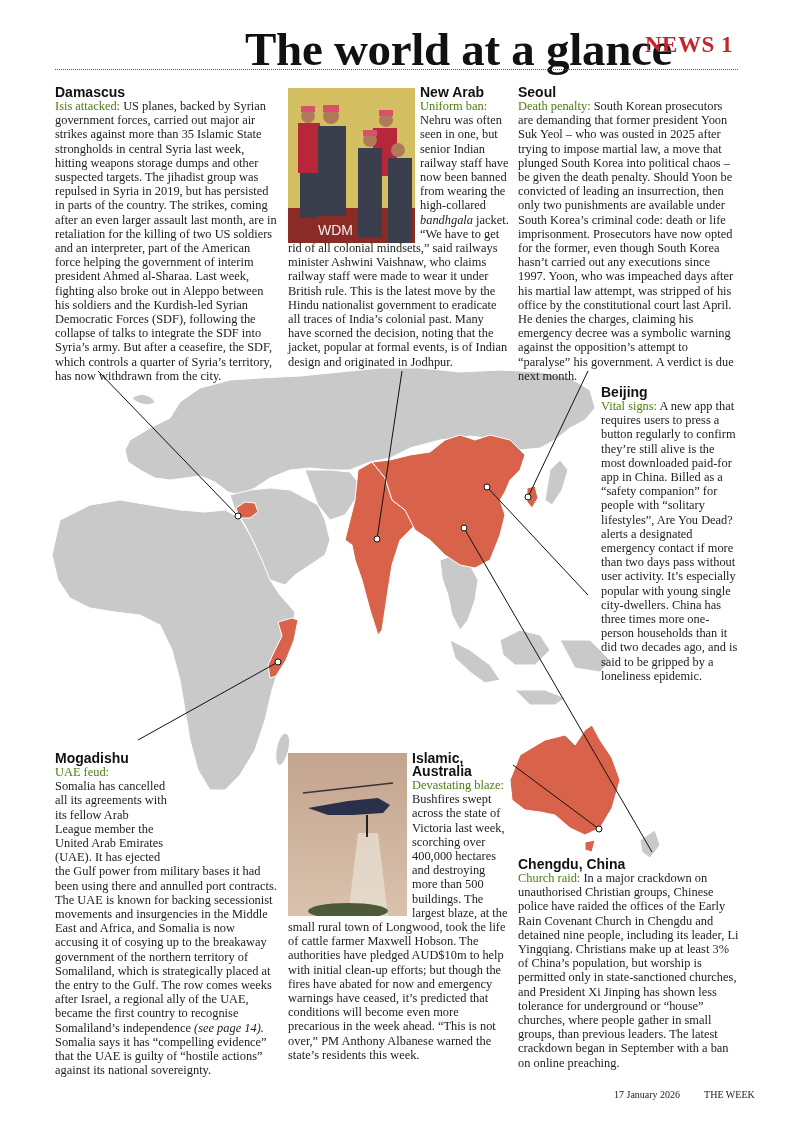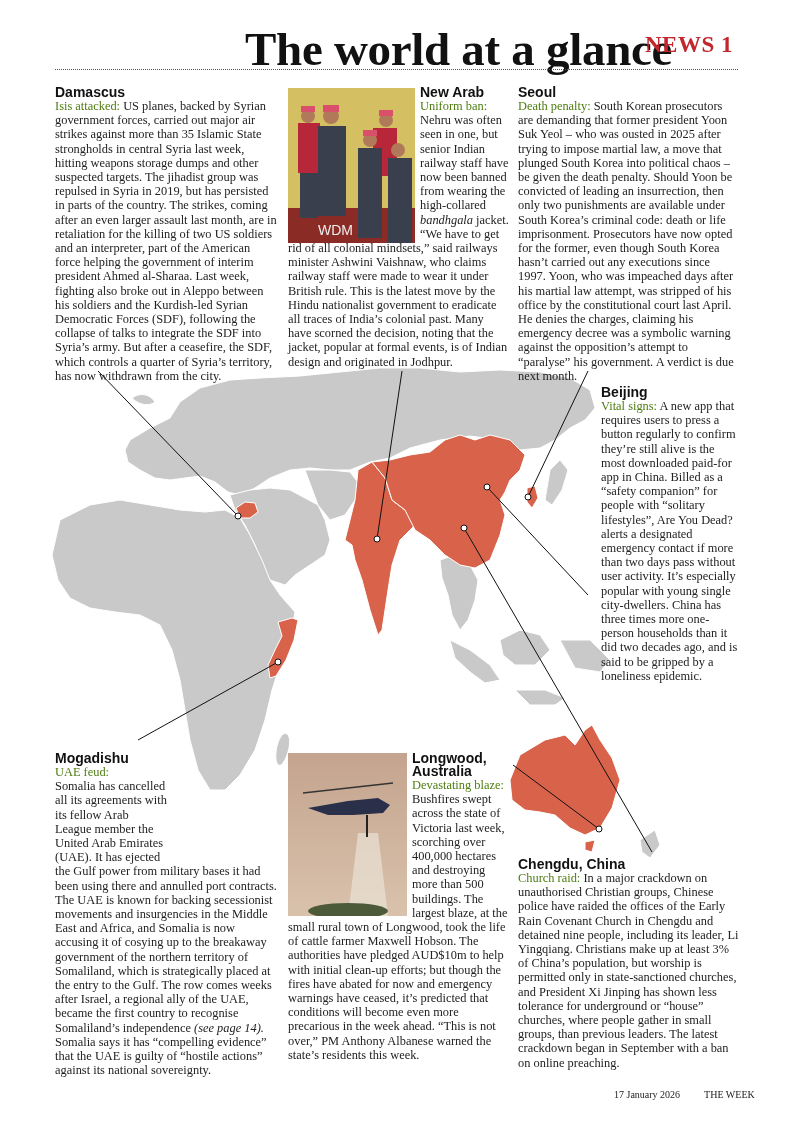--- a/index.html
+++ b/index.html
@@ -153,21 +153,21 @@
     <path d="M70,80 L90,80 L100,163 L60,163 Z" fill="#e9e2d6" opacity="0.7"></path>
     <line x1="15" y1="40" x2="105" y2="30" stroke="#333" stroke-width="1.5"></line>
     <path d="M20,55 L60,48 L90,45 L102,52 L95,60 L65,62 L40,62 Z" fill="#2a2f4a"></path>
     <rect x="78" y="62" width="2" height="22" fill="#222"></rect>
     <ellipse cx="60" cy="158" rx="40" ry="8" fill="#4d5a3a"></ellipse>
   </svg>
 </div>
 
 <div class="story" style="left:288px;top:752px;width:222px;">
   <div style="float:left;width:124px;height:166px;"></div>
-  <span class="loc">Longwood,</span>
+  <span class="loc">Islamic,</span>
   <span class="loc">Australia</span>
   <span class="kicker">Devastating blaze:</span><span> Bushfires swept across the state of Victoria last week, scorching over 400,000 hectares and destroying more than 500 buildings. The largest blaze, at the small rural town of Longwood, took the life of cattle farmer Maxwell Hobson. The authorities have pledged AUD$10m to help with initial clean-up efforts; but though the fires have abated for now and emergency warnings have ceased, it’s predicted that conditions will become even more precarious in the week ahead. “This is not over,” PM Anthony Albanese warned the state’s residents this week.</span>
 </div>
 
 <div class="story" style="left:518px;top:858px;width:222px;">
   <span class="loc">Chengdu, China</span>
   <span class="kicker">Church raid:</span><span> In a major crackdown on unauthorised Christian groups, Chinese police have raided the offices of the Early Rain Covenant Church in Chengdu and detained nine people, including its leader, Li Yingqiang. Christians make up at least 3% of China’s population, but worship is permitted only in state-sanctioned churches, and President Xi Jinping has shown less tolerance for underground or “house” churches, where people gather in small groups, than previous leaders. The latest crackdown began in September with a ban on online preaching.</span>
 </div>
 
 <div class="footer">

